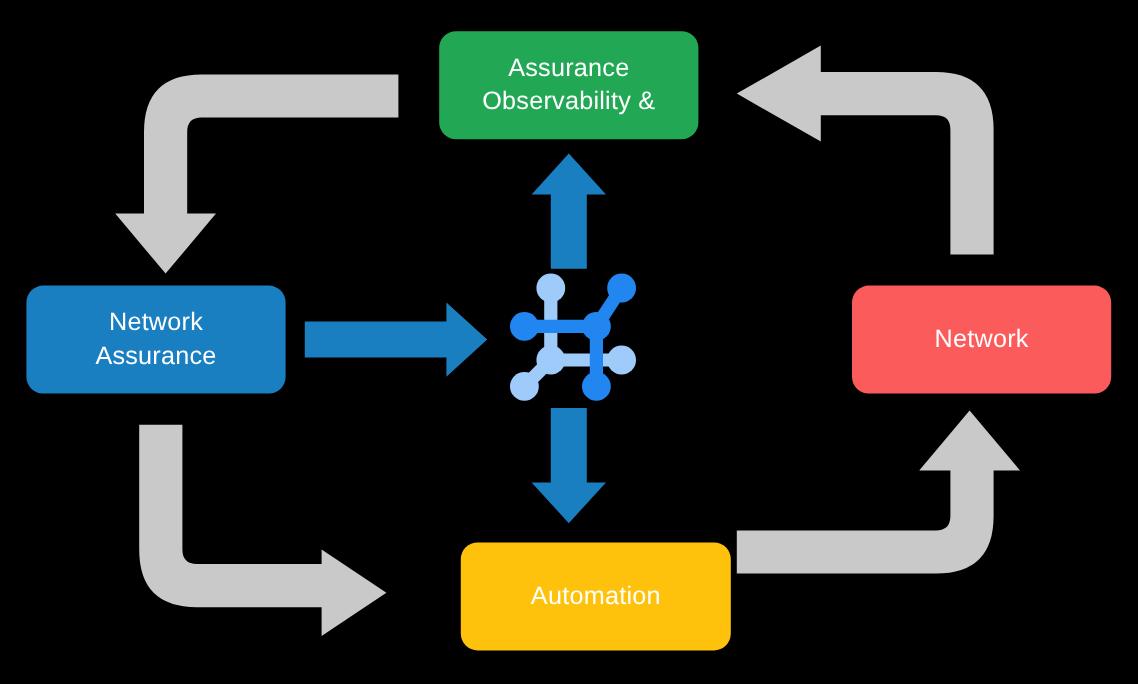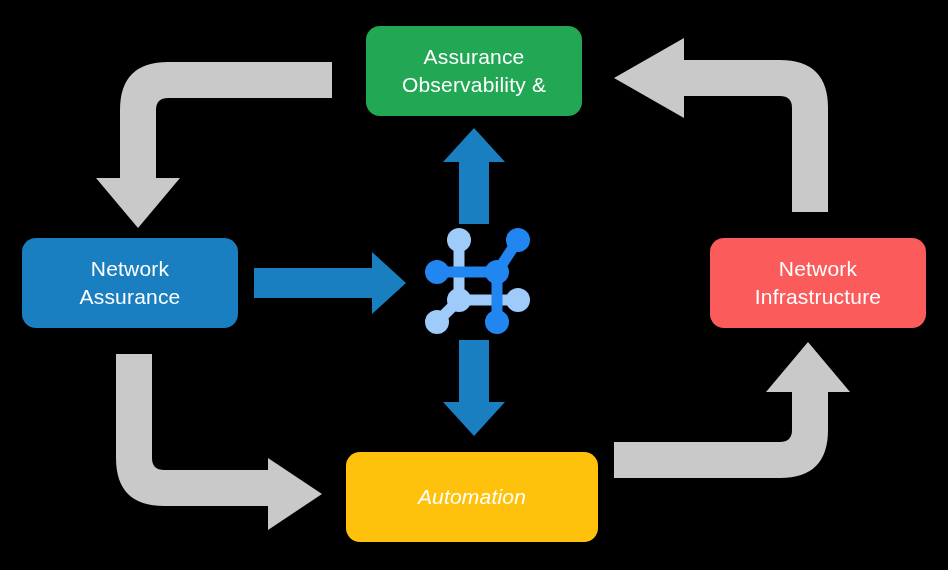--- a/index.html
+++ b/index.html
@@ -40,23 +40,22 @@
   }
   #box-network-operations {
     left: 22px; top: 238px; width: 216px; height: 90px;
     background: #1a7fc1;
   }
   #box-network-infrastructure {
     left: 710px; top: 238px; width: 216px; height: 90px;
     background: #fc5b5b;
   }
   #box-automation-tooling {
-    left: 346px; top: 452px; width: 252px; height: 90px;
+    left: 384px; top: 452px; width: 225px; height: 90px;
     background: #ffc20c;
-    font-style: italic;
   }
 
   .svg-layer {
     position: absolute;
     left: 0; top: 0;
     width: 948px;
     height: 570px;
   }
 </style>
 </head>
@@ -171,21 +170,20 @@
   <div class="node-box" id="box-network-operations" style="background: rgb(26, 127, 193);">
     <div>
       <span>Network</span>
       <span>Assurance</span>
     </div>
   </div>
 
   <div class="node-box" id="box-network-infrastructure" style="background: rgb(252, 91, 91);">
     <div>
       <span>Network</span>
-      <span>Infrastructure</span>
     </div>
   </div>
 
   <div class="node-box" id="box-automation-tooling" style="background: rgb(255, 194, 12);">
     <div>
       <span>Automation</span>
     </div>
   </div>
 
 </div>

